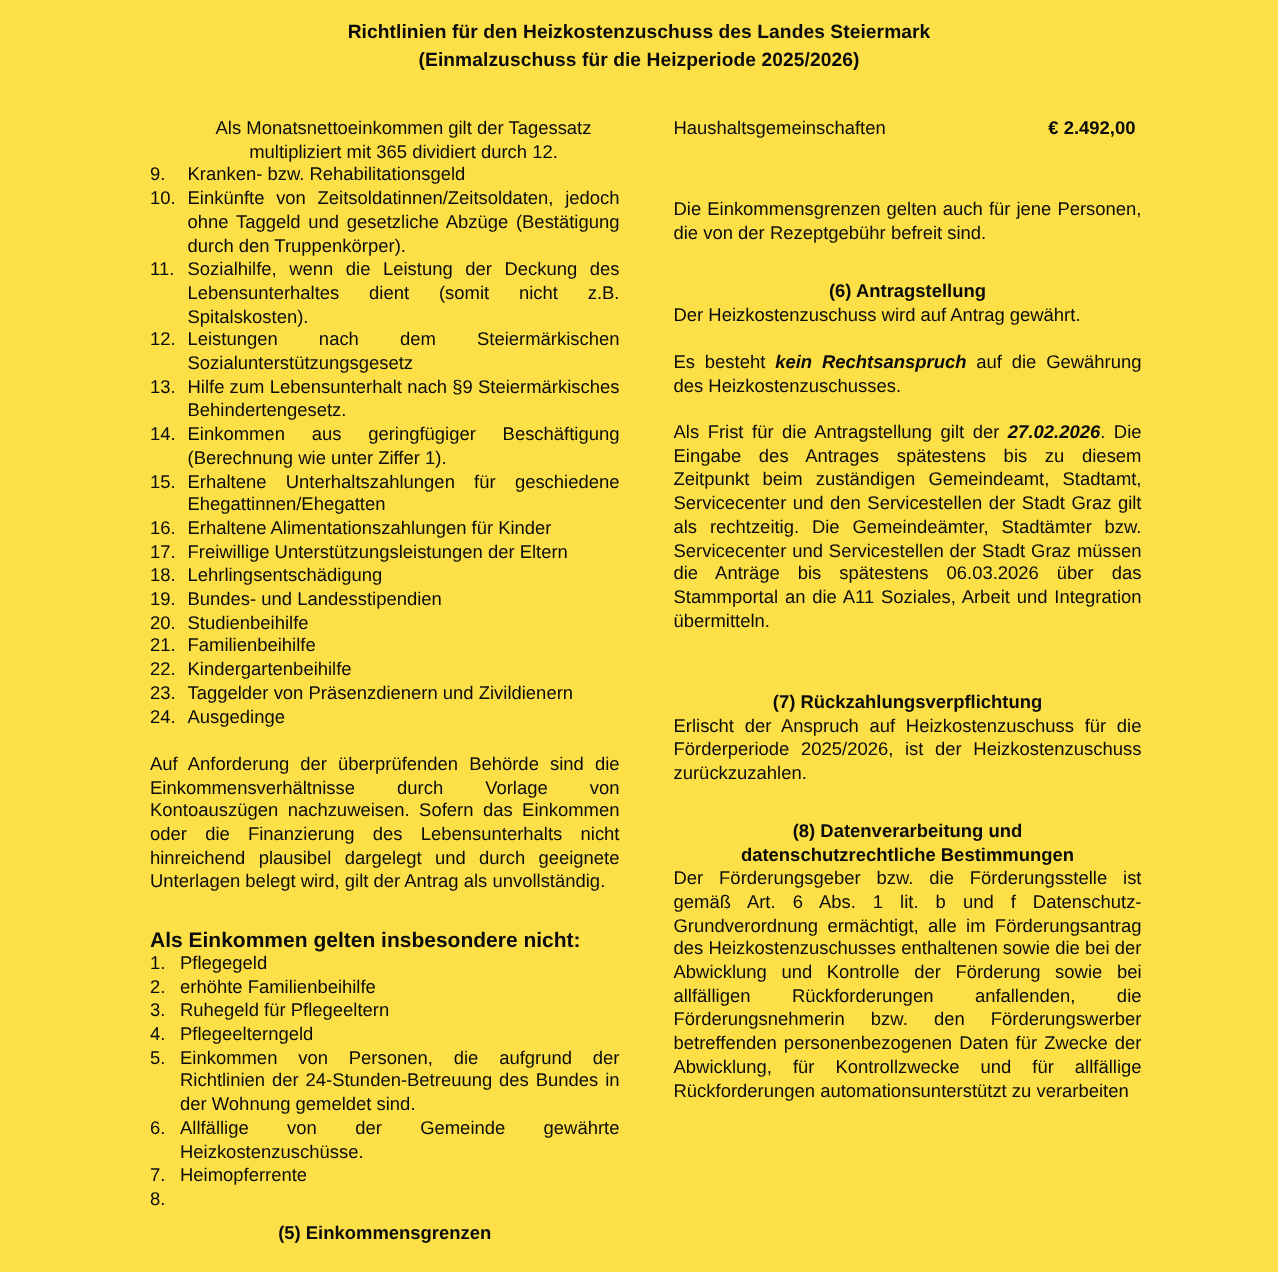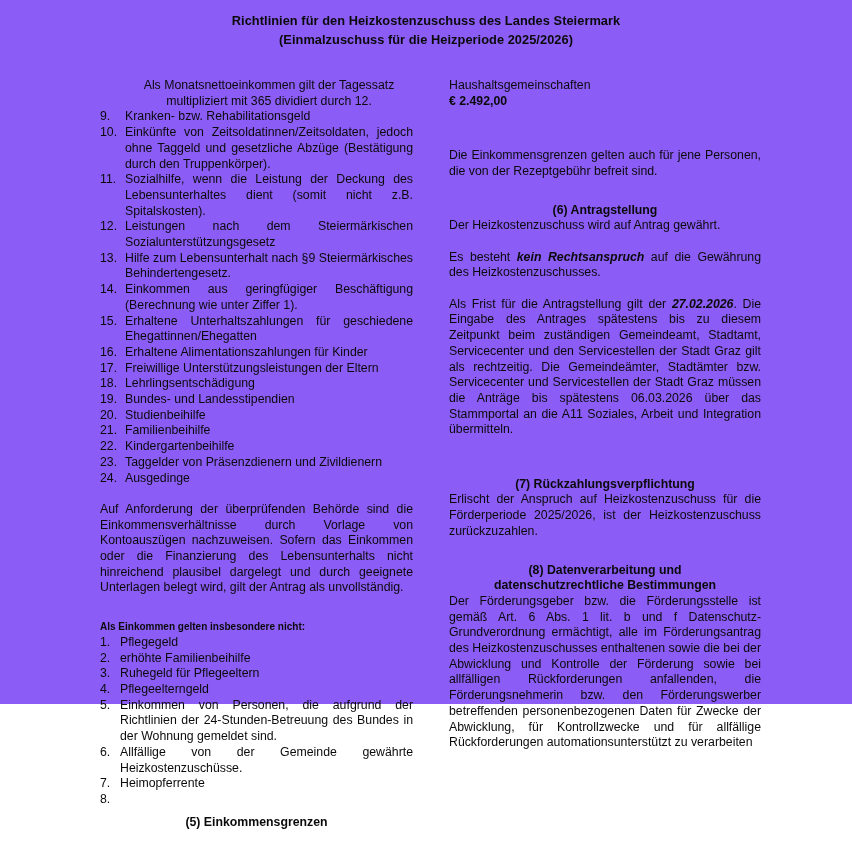--- a/index.html
+++ b/index.html
@@ -10,22 +10,22 @@
     overflow: hidden;
   }
   body {
     font-family: "Liberation Sans", sans-serif;
     color: #0b0b0b;
     -webkit-font-smoothing: antialiased;
   }
   .page {
     position: relative;
     width: 852px;
-    height: 704px;
-    background: #8b5cf6;
+    height: 848px;
+    background: #fde047;
   }
 
   
   .doc-title {
     position: absolute;
     top: 11px;
     left: 60px;
     width: 732px;
     text-align: center;
     font-weight: bold;
@@ -82,30 +82,29 @@
   .lead-in.wide { padding-left: 25px; }
 
   .sec-head {
     text-align: center;
     font-weight: bold;
     font-size: 12.3px;
     line-height: 15.7px;
   }
   .list-head {
     font-weight: bold;
-    font-size: 10px;
+    font-size: 14px;
     line-height: 15.7px;
   }
 
   
   .money-row {
     display: flex;
     justify-content: space-between;
     align-items: baseline;
-    flex-direction: column;
   }
   .money-row .label { text-align: left; }
   .money-row .amt {
     font-weight: bold;
     white-space: nowrap;
     padding-right: 4px;
   }
   .money-block .sub { text-align: left; }
 </style>
 </head>

